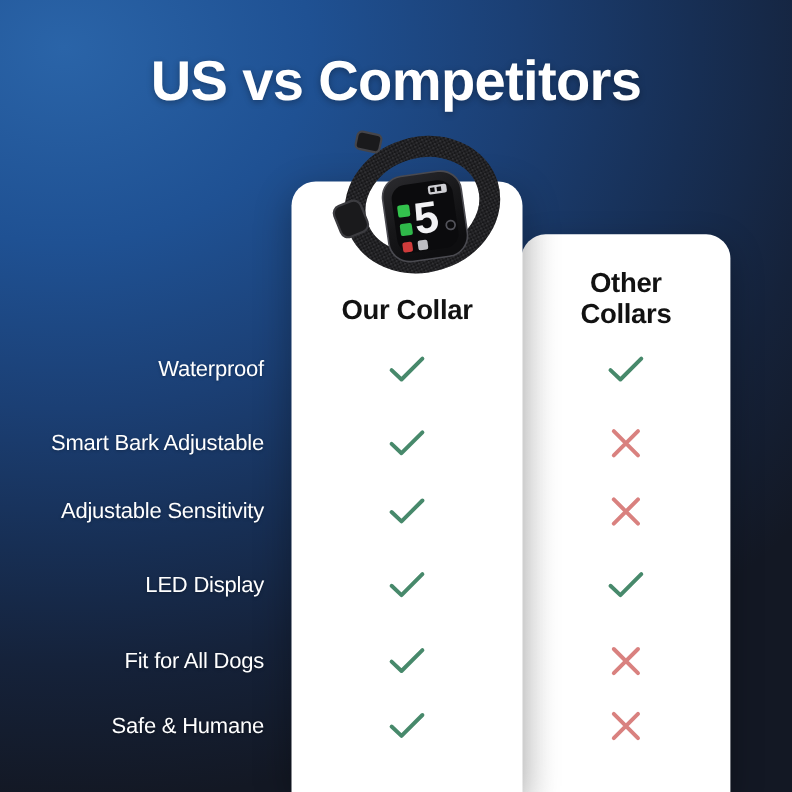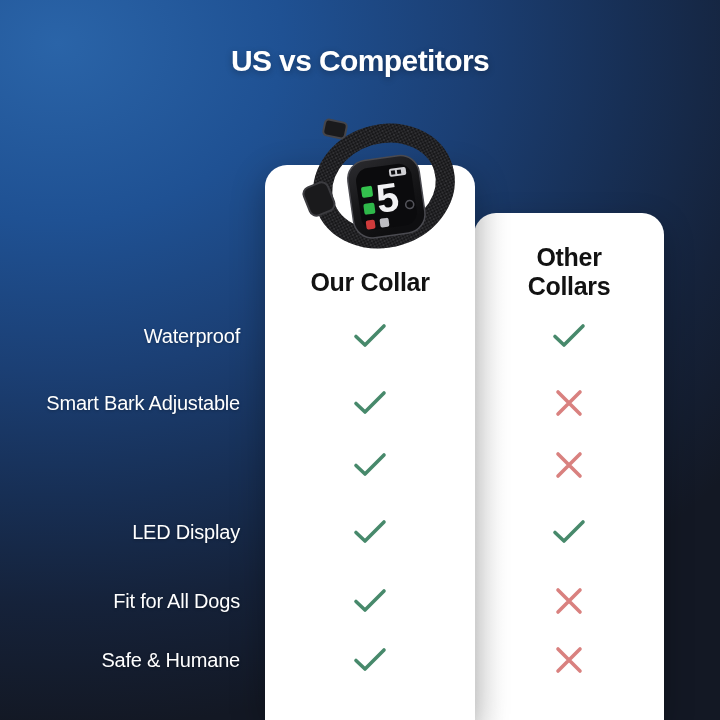--- a/index.html
+++ b/index.html
@@ -17,21 +17,21 @@
       radial-gradient(120% 95% at 8% 6%, #2a64a8 0%, #1f5193 26%, #1b3f74 48%, #172f55 66%, #15223a 82%, #131824 100%);
     overflow:hidden;
   }
 
   
   .title {
     position:absolute;
     top:44px; left:0; right:0;
     text-align:center;
     color:#ffffff;
-    font-size:30px;
+    font-size:51px;
     font-weight:bold;
     letter-spacing:-0.6px;
     text-shadow:0 2px 7px rgba(0,0,0,0.30);
     white-space:nowrap;
   }
 
   
   .card {
     position:absolute;
     background:#ffffff;
@@ -190,20 +190,21 @@
             <path d="M3 14.5 L12 23 L31 4" fill="none" stroke="#47896b" stroke-width="3.6" stroke-linecap="round" stroke-linejoin="round"></path>
           </svg>
         </div>
         <div class="mark mark-others">
           <svg width="30" height="30" viewBox="0 0 30 30">
             <path d="M4 4 L26 26 M26 4 L4 26" fill="none" stroke="#d9817f" stroke-width="3.6" stroke-linecap="round"></path>
           </svg>
         </div>
       </div>
       <div class="row" style="top: 445px;">
+        <div class="row-label">Adjustable Sensitivity</div>
         <div class="mark mark-ours">
           <svg width="34" height="28" viewBox="0 0 34 28">
             <path d="M3 14.5 L12 23 L31 4" fill="none" stroke="#47896b" stroke-width="3.6" stroke-linecap="round" stroke-linejoin="round"></path>
           </svg>
         </div>
         <div class="mark mark-others">
           <svg width="30" height="30" viewBox="0 0 30 30">
             <path d="M4 4 L26 26 M26 4 L4 26" fill="none" stroke="#d9817f" stroke-width="3.6" stroke-linecap="round"></path>
           </svg>
         </div>

